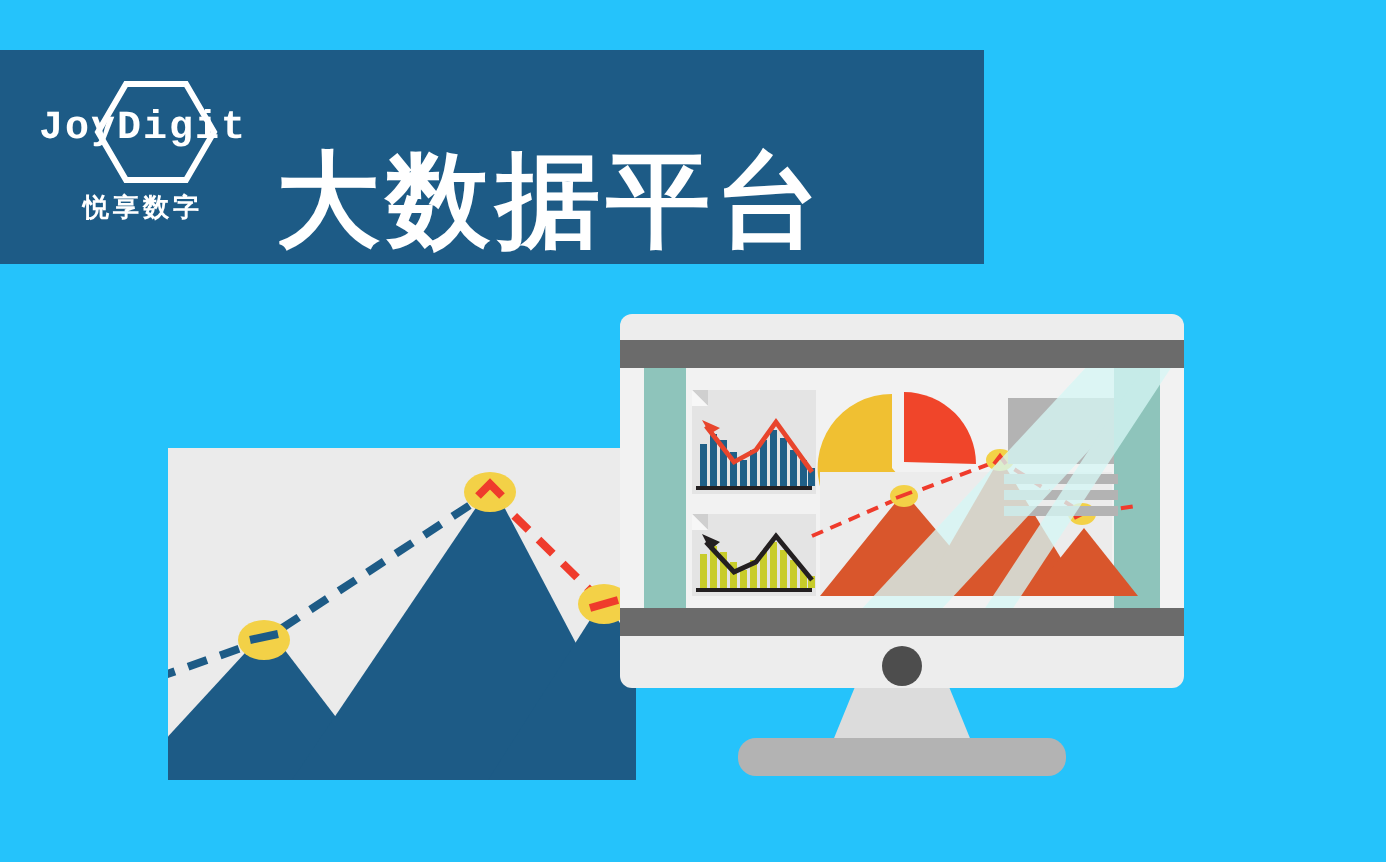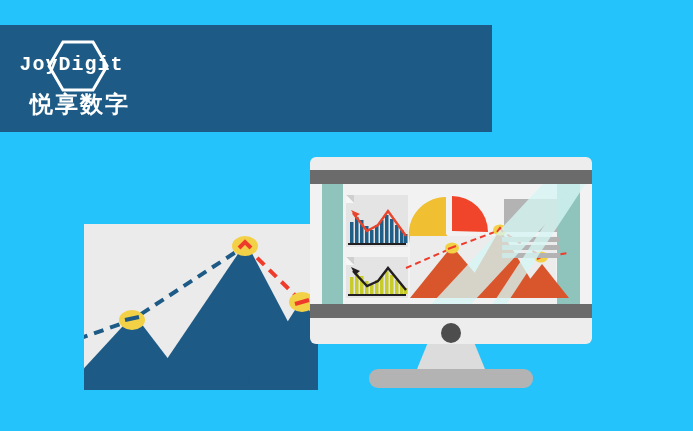--- a/index.html
+++ b/index.html
@@ -26,23 +26,23 @@
   .logo-word{
     position:absolute;left:0;top:18px;width:115px;
     text-align:center;
     color:#ffffff;
     font-family:Liberation Mono, monospace;
     font-size:20px;font-weight:bold;letter-spacing:1px;
     line-height:20px;
     white-space:nowrap;
   }
   .logo-sub{
-    position:absolute;left:16px;top:56px;width:115px;
-    color:#ffffff;
-    font-size:23px;font-weight:bold;letter-spacing:2px;
+    position:absolute;left:0;top:56px;width:115px;
+    text-align:center;color:#ffffff;
+    font-size:13px;font-weight:bold;letter-spacing:2px;
     line-height:22px;white-space:nowrap;
   }
   .header-title{
     position:absolute;left:138px;top:48px;
     color:#ffffff;
     font-size:52px;font-weight:bold;letter-spacing:3px;
     line-height:56px;white-space:nowrap;
   }
 
   
@@ -102,20 +102,21 @@
     <div class="logo">
       <div class="logo-hex">
         <svg width="62" height="52" viewBox="0 0 62 52">
           <polygon points="16,2 46,2 60,26 46,50 16,50 2,26" fill="none" stroke="#ffffff" stroke-width="3"></polygon>
         </svg>
       </div>
       <div class="logo-word">JoyDigit</div>
       <div class="logo-sub">悦享数字</div>
     </div>
 
+    <div class="header-title">大数据平台</div>
   </div>
 
   <div class="left-panel">
     <svg width="234" height="166" viewBox="0 0 234 166">
 
       <polygon points="-20,166 50,90 108,166" fill="#1d5b86"></polygon>
       <polygon points="62,166 162,18 240,166" fill="#1d5b86"></polygon>
       <polygon points="160,166 218,75 276,166" fill="#1d5b86"></polygon>
 
       <polyline points="-6,115 48,96 161,22" fill="none" stroke="#1d5b86" stroke-width="4" stroke-dasharray="10 7" stroke-linecap="butt"></polyline>

